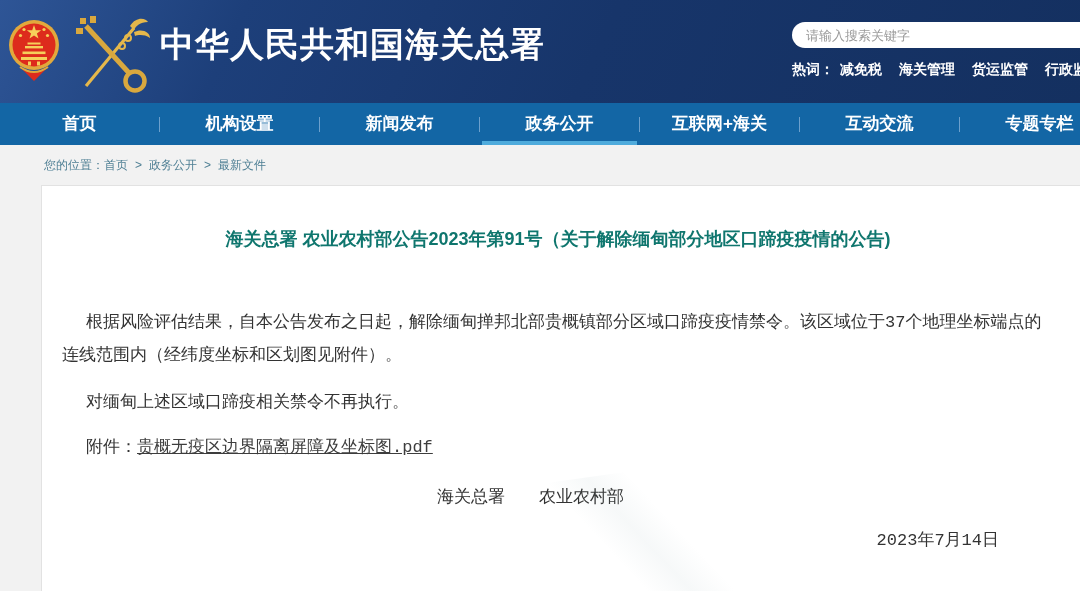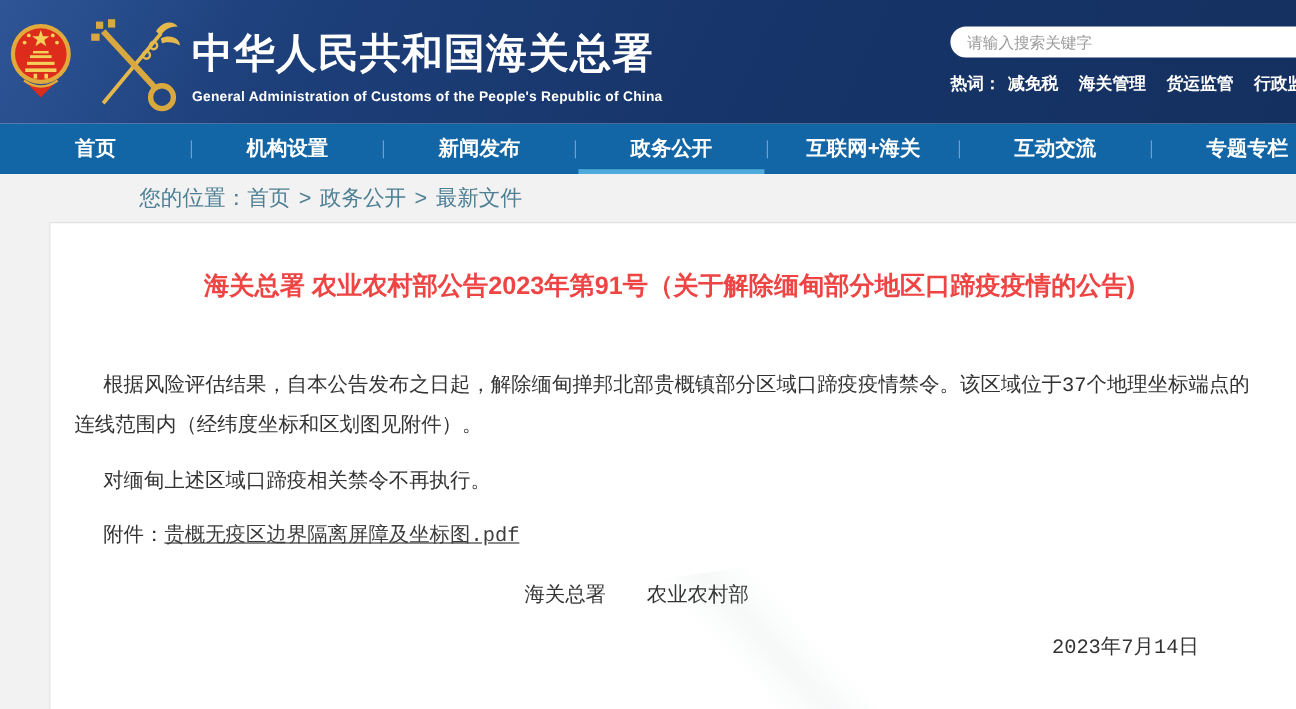--- a/index.html
+++ b/index.html
@@ -58,37 +58,37 @@
   .nav-item.active::after {
     content: ""; position: absolute; left: 2px; right: 2px; bottom: 0;
     height: 4px; background: #4fabdc;
   }
   .nav-sep { width: 1px; height: 15px; background: #6ca0cd; margin-top: 14px; }
 
   
   .breadcrumb {
     height: 40px; line-height: 40px;
     background: #f2f2f2;
-    padding-left: 116px;
-    font-size: 18px; color: #4e7f94;
+    padding-left: 44px;
+    font-size: 12px; color: #4e7f94;
   }
   .crumb-link { color: #4e7f94; text-decoration: none; cursor: pointer; }
   .crumb-sep { margin: 0 7px; }
 
   
   .card {
     position: absolute; left: 41px; right: -15px; top: 185px; bottom: -60px;
     background: #ffffff;
     border: 1px solid #e2e2e2;
     padding: 0 40px 0 20px;
     box-sizing: border-box;
   }
   .article-title {
     font-family: "Liberation Sans", sans-serif;
-    font-size: 21px; font-weight: bold; color: #ef4444;
+    font-size: 18px; font-weight: bold; color: #0f766e;
     text-align: center; line-height: 50px;
     margin: 28px auto 0; max-width: 945px;
   }
   .article-body {
     font-family: Liberation Mono, monospace;
     font-size: 17px; color: #333333;
   }
   .para { text-indent: 24px; line-height: 33px; margin: 0; }
   .para-first { margin-top: 42px; }
   .para-next { margin-top: 14px; }
@@ -142,21 +142,20 @@
 
     <line x1="16" y1="16" x2="60" y2="64" stroke="#d9a83e" stroke-width="5"></line>
     <rect x="10" y="8" width="6" height="6" fill="#d9a83e"></rect>
     <rect x="20" y="6" width="6" height="7" fill="#d9a83e"></rect>
     <rect x="6" y="18" width="7" height="6" fill="#d9a83e"></rect>
     <circle cx="65" cy="71" r="9.5" fill="none" stroke="#d9a83e" stroke-width="4.5"></circle>
   </svg>
 
   <div class="site-titles">
     <div class="site-title">中华人民共和国海关总署</div>
-    <div class="site-subtitle">General Administration of Customs of the People's Republic of China</div>
   </div>
 
   <div class="search-area">
     <input class="search-input" type="text" placeholder="请输入搜索关键字" style="">
     <div class="hotwords">
       <span class="hotwords-label">热词：</span>
       <a class="hotword">减免税</a>
       <a class="hotword">海关管理</a>
       <a class="hotword">货运监管</a>
       <a class="hotword">行政监管</a>

